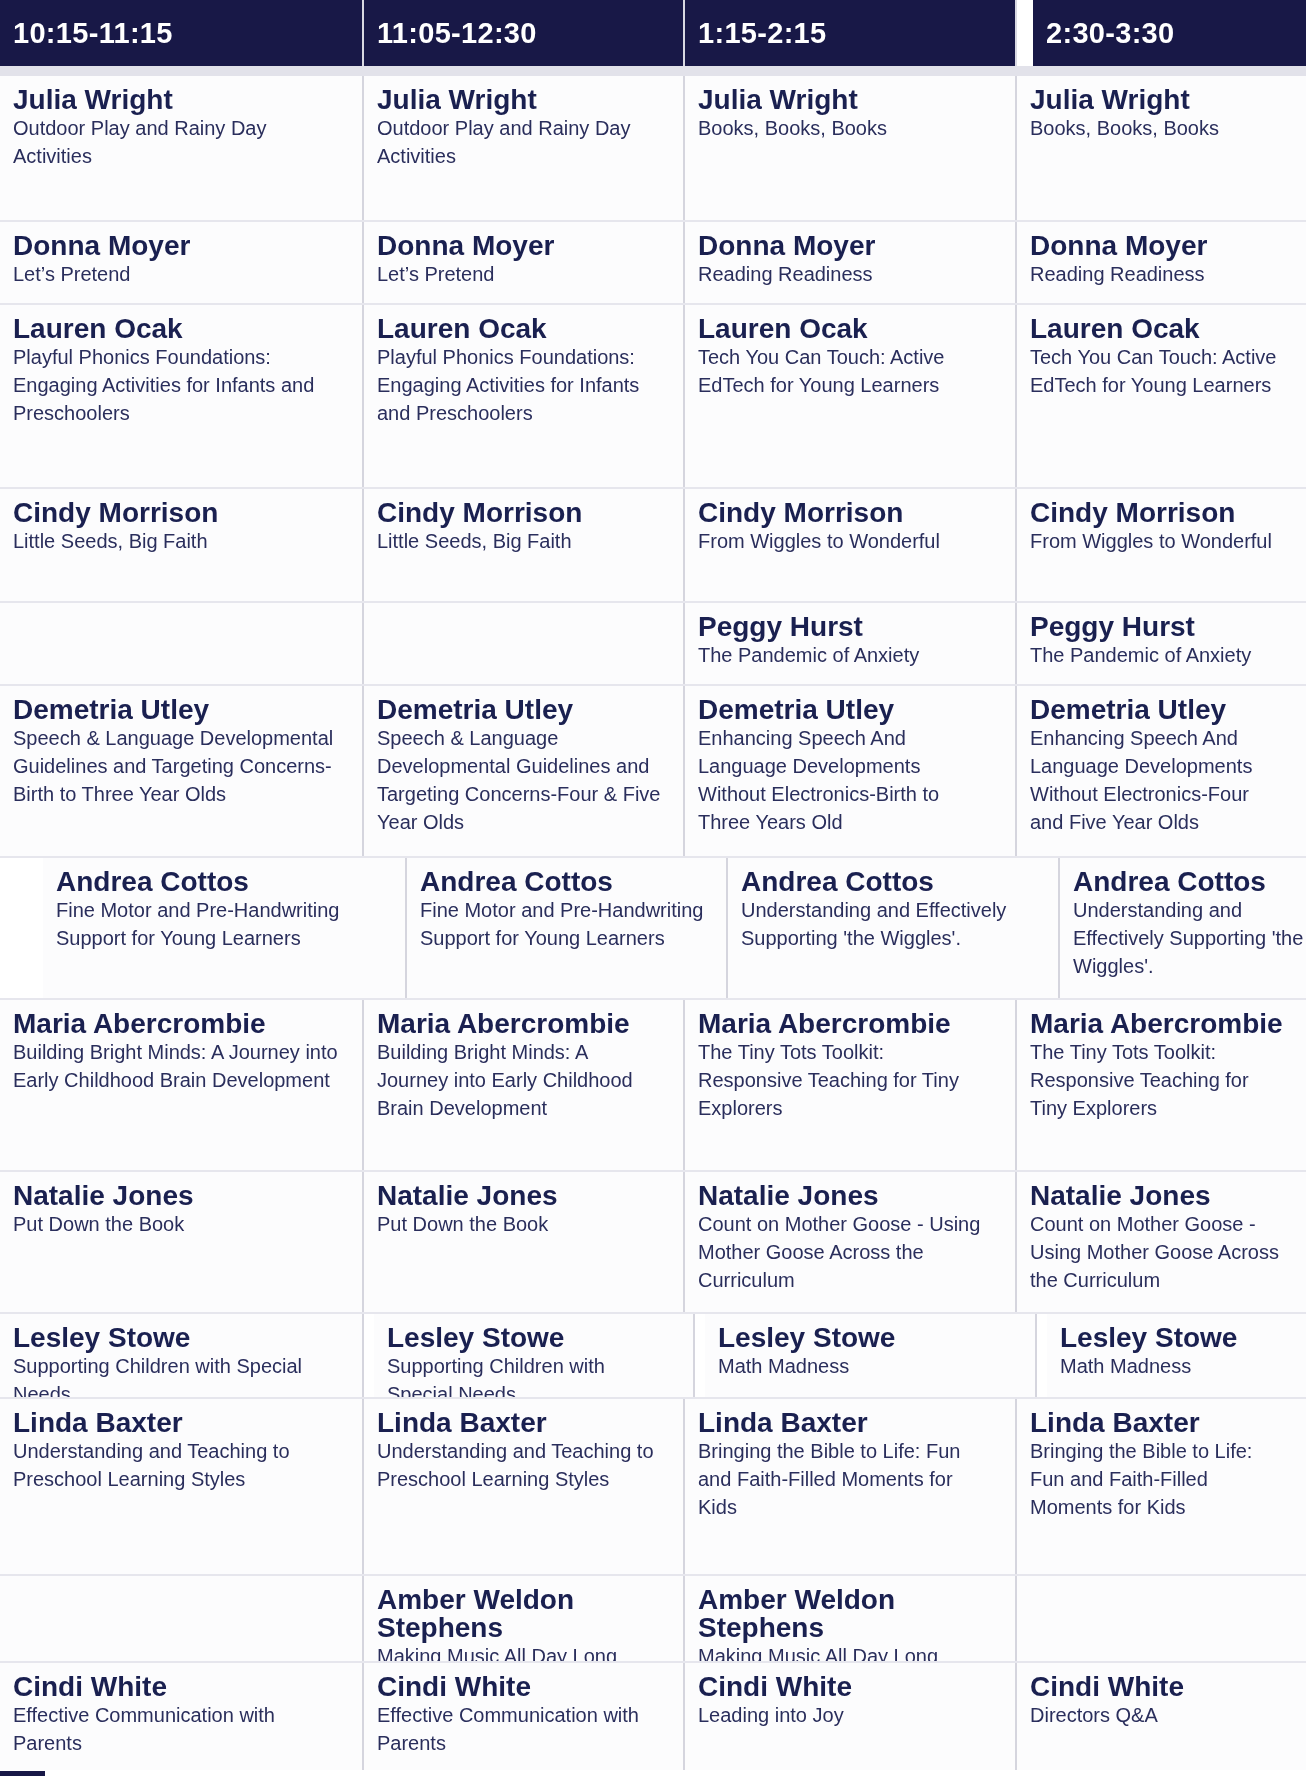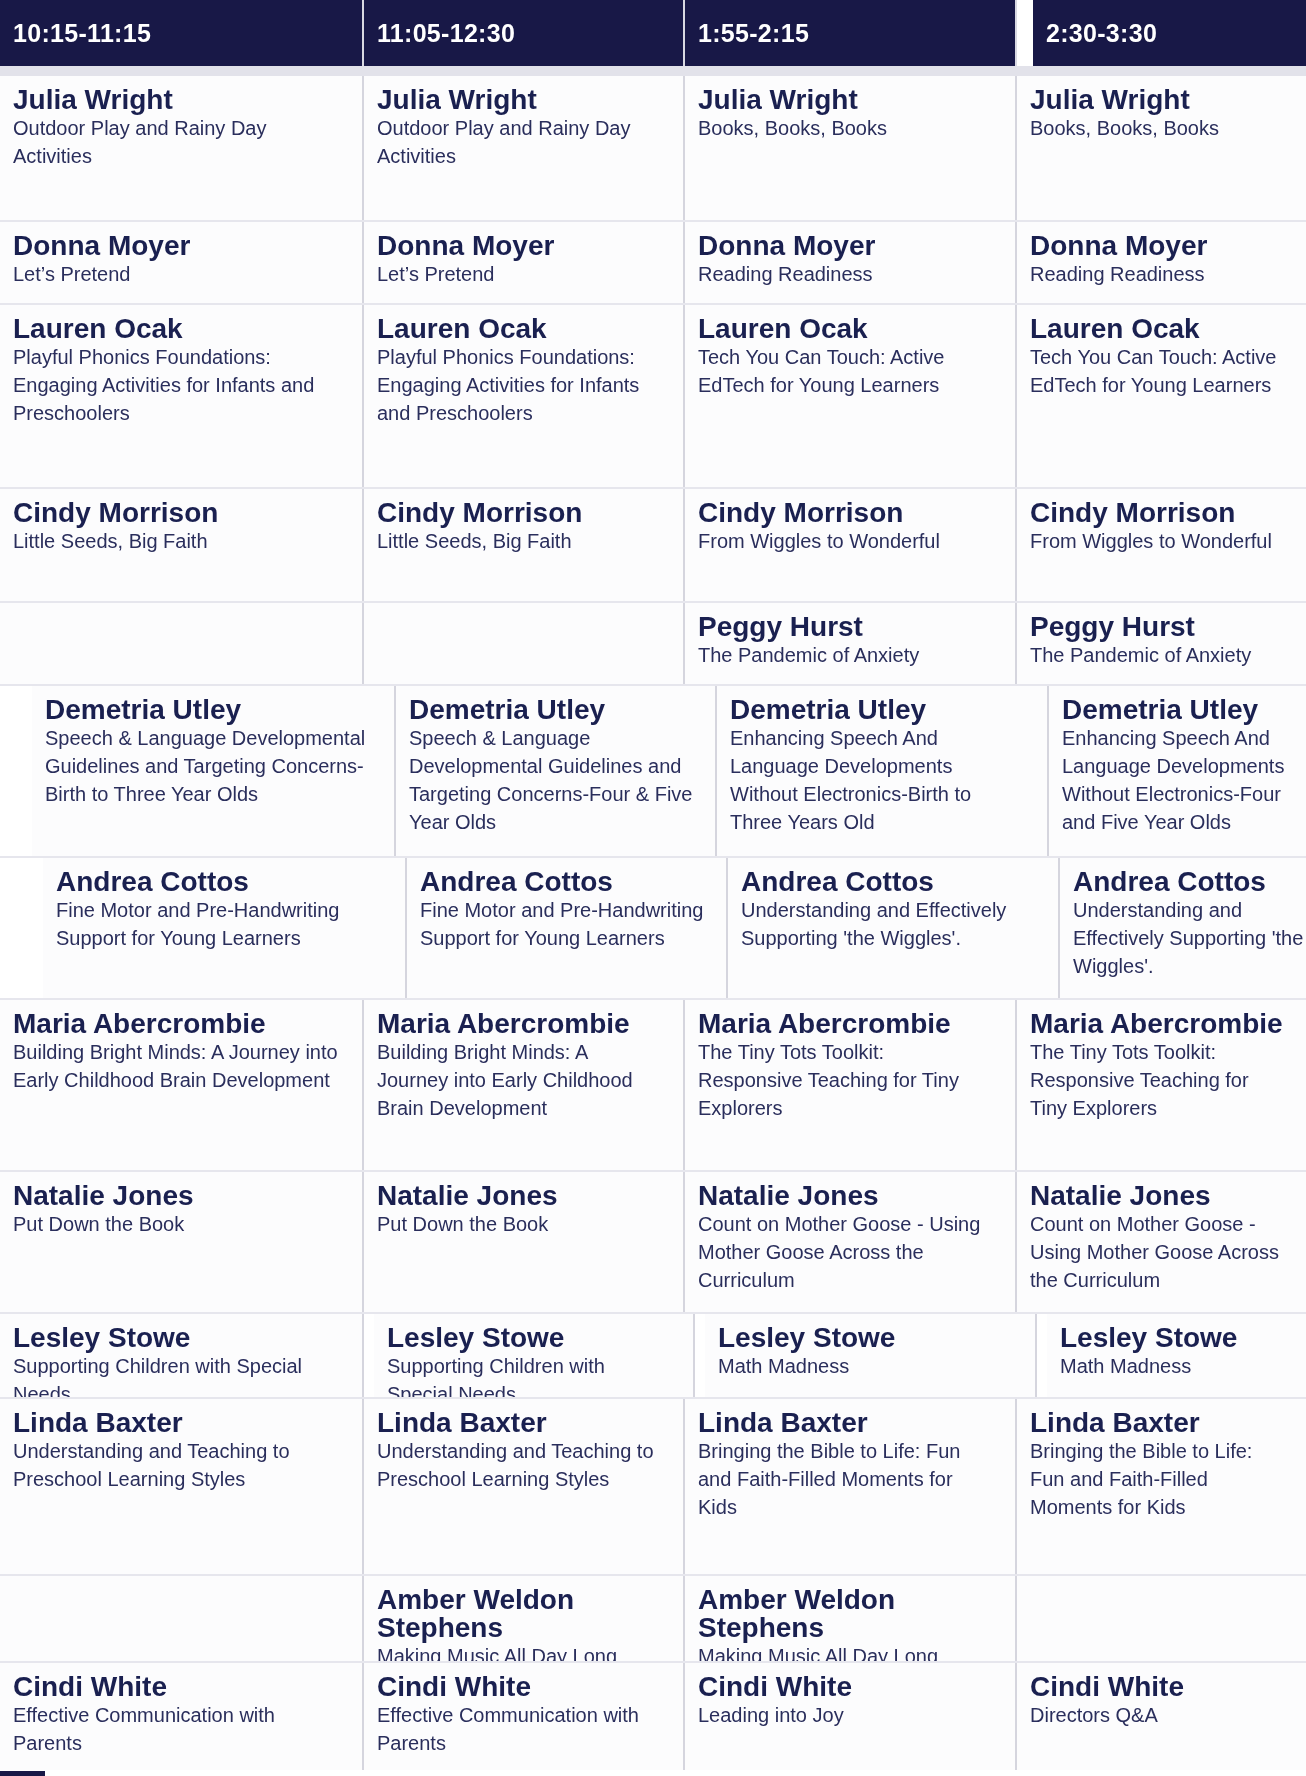--- a/index.html
+++ b/index.html
@@ -13,21 +13,21 @@
   #schedule { width: 1306px; }
   .header-row {
     display: grid;
     grid-template-columns: 364px 321px 332px 289px;
   }
   .header-cell {
     box-sizing: border-box;
     height: 66px;
     background: #181847;
     color: #ffffff;
-    font-size: 25px;
+    font-size: 29px;
     font-weight: 700;
     letter-spacing: 0.3px;
     display: flex;
     align-items: center;
     padding-left: 13px;
     border-right: 2px solid #d8d8e2;
   }
   .header-cell:last-child { border-right: none; margin-left: 16px; }
   .gap-band { height: 10px; background: #e2e2ea; }
   .row {
@@ -62,21 +62,21 @@
     background: #181847;
   }
 </style>
 </head>
 <body>
 
 <div id="schedule">
   <div class="header-row" id="header-row">
       <div class="header-cell">10:15-11:15</div>
       <div class="header-cell">11:05-12:30</div>
-      <div class="header-cell">1:55-2:15</div>
+      <div class="header-cell">1:15-2:15</div>
       <div class="header-cell">2:30-3:30</div>
     </div>
   <div class="gap-band"></div>
   <div id="rows">
       <div class="row" style="height: 144px;">
         <div class="cell">
           <div class="speaker">Julia Wright</div>
           <div class="title">Outdoor Play and Rainy Day Activities</div>
         </div>
         <div class="cell">
@@ -151,21 +151,21 @@
         <div class="cell"></div>
         <div class="cell">
           <div class="speaker">Peggy Hurst</div>
           <div class="title">The Pandemic of Anxiety</div>
         </div>
         <div class="cell">
           <div class="speaker">Peggy Hurst</div>
           <div class="title">The Pandemic of Anxiety</div>
         </div>
       </div>
-      <div class="row" style="height: 172px; padding-left: 32px;">
+      <div class="row" style="height: 172px;">
         <div class="cell">
           <div class="speaker">Demetria Utley</div>
           <div class="title">Speech &amp; Language Developmental Guidelines and Targeting Concerns-Birth to Three Year Olds</div>
         </div>
         <div class="cell">
           <div class="speaker">Demetria Utley</div>
           <div class="title">Speech &amp; Language Developmental Guidelines and Targeting Concerns-Four &amp; Five Year Olds</div>
         </div>
         <div class="cell">
           <div class="speaker">Demetria Utley</div>

